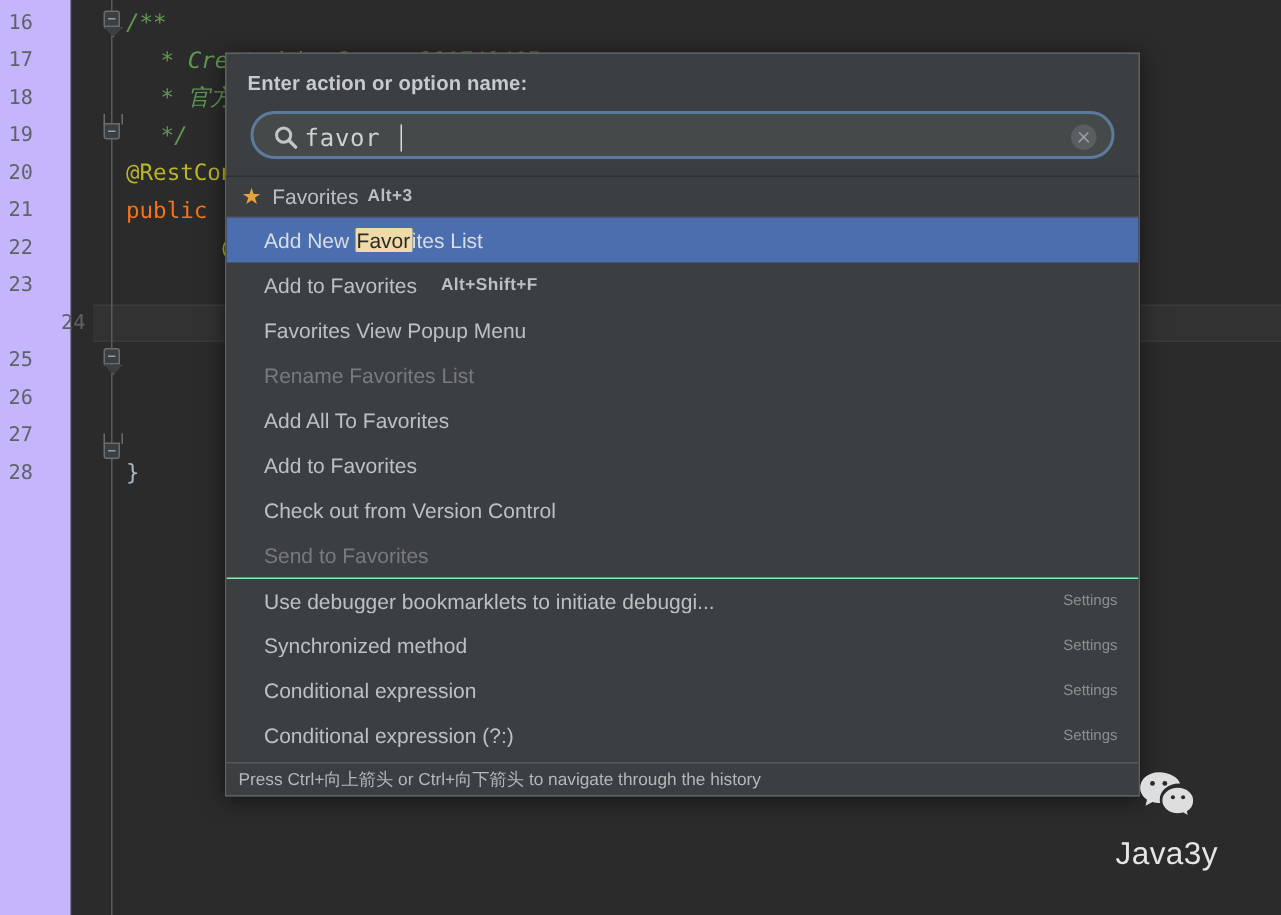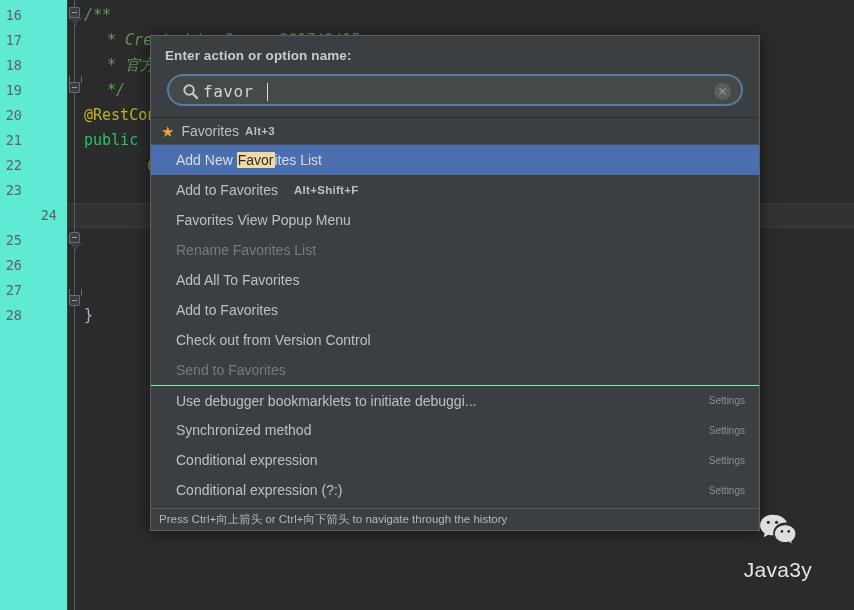--- a/index.html
+++ b/index.html
@@ -13,22 +13,22 @@
 
   
   #editor {
     position: absolute;
     inset: 0;
     background: #2b2b2b;
   }
   #gutter {
     position: absolute;
     left: 0; top: 0; bottom: 0;
-    width: 68px;
-    background: #5eead4;
+    width: 48px;
+    background: #c4b5fd;
     border-right: 1px solid #3a3d3f;
   }
   .lineno {
     position: absolute;
     left: 0;
     width: 22px;
     text-align: right;
     color: #606366;
     font-family: "DejaVu Sans Mono", monospace;
     font-size: 13.5px;
@@ -90,21 +90,21 @@
     left: 0;
     height: 25px;
     line-height: 25px;
     white-space: pre;
     font-family: "DejaVu Sans Mono", monospace;
     font-size: 15px;
     letter-spacing: 0px;
   }
   .c-comment { color: #629755; font-style: italic; }
   .c-anno    { color: #bbb529; }
-  .c-kw      { color: #22c55e; }
+  .c-kw      { color: #f97316; }
   .c-plain   { color: #a9b7c6; }
   #curline {
     position: absolute;
     left: 62px; right: 0;
     height: 25px;
     background: #323232;
     border-top: 1px solid #3b3b3b;
     border-bottom: 1px solid #3b3b3b;
   }
   .innerbar {

